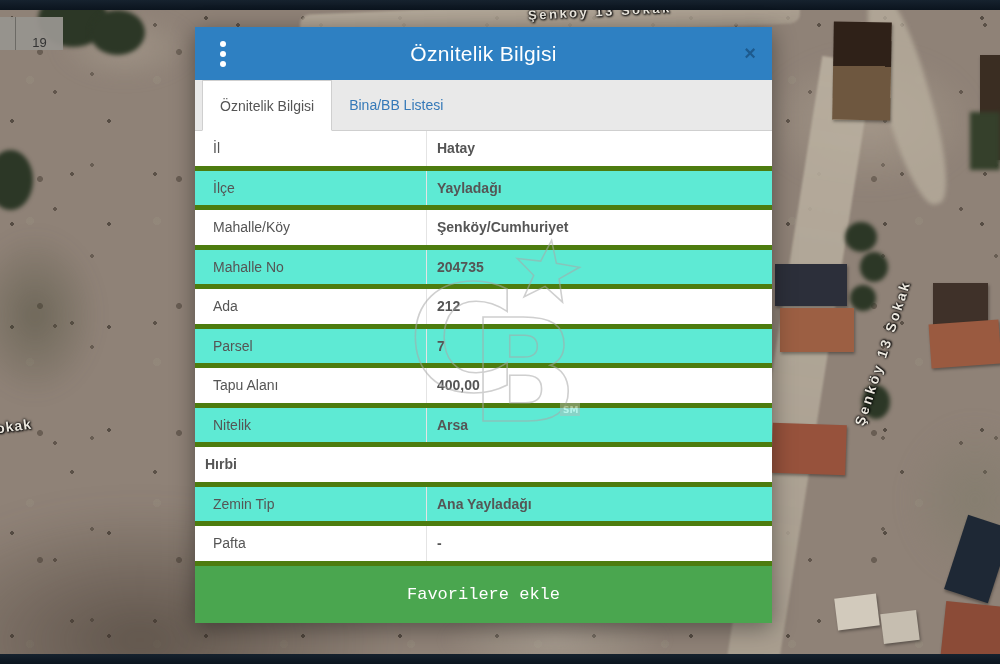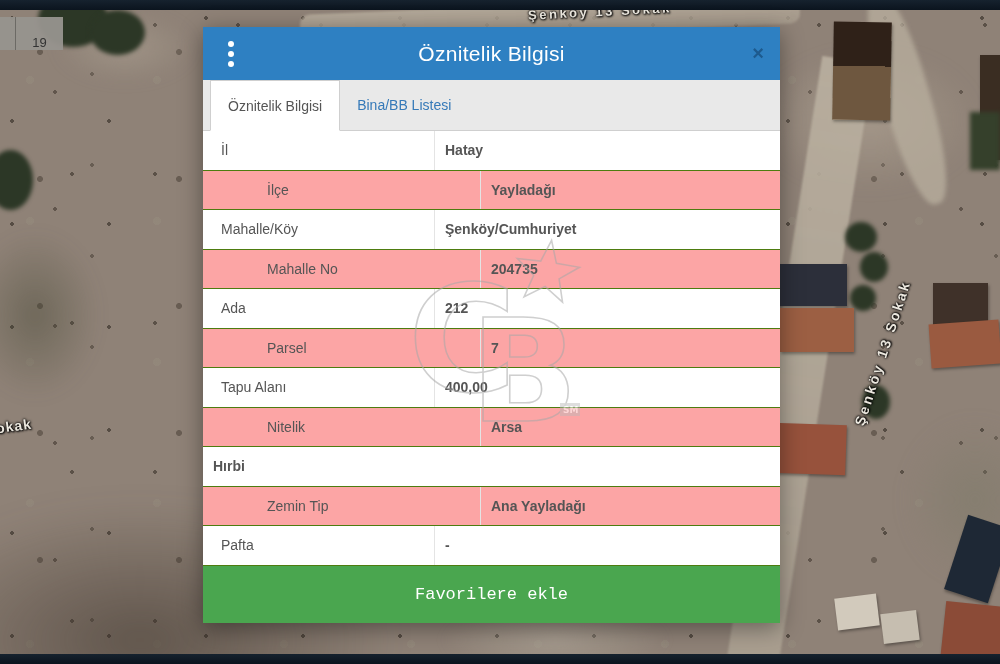--- a/index.html
+++ b/index.html
@@ -75,39 +75,39 @@
   .bar-bottom{top:654px;}
 
   
   .zoom-indicator{position:absolute;left:0;top:17px;width:63px;height:33px;z-index:5;
     background:rgba(151,148,142,.95);display:flex;align-items:flex-end;}
   .zoom-spacer{width:15px;height:100%;border-right:1px solid rgba(90,88,84,.7);}
   .zoom-value{flex:1;text-align:center;color:#333;font-size:13px;}
 
   
   .dialog{position:absolute;left:195px;top:27px;width:577px;z-index:10;
-          box-shadow:0 5px 22px rgba(0,0,0,.4);background:#fff;margin-left:8px;}
+          box-shadow:0 5px 22px rgba(0,0,0,.4);background:#fff;}
   .dlg-header{height:53px;background:#2e80c2;position:relative;display:flex;
               align-items:center;justify-content:center;}
   .dlg-title{color:#fff;font-size:21px;font-weight:500;letter-spacing:.3px;}
   .kebab{position:absolute;left:21px;top:14px;width:14px;height:26px;cursor:pointer;
          display:flex;flex-direction:column;justify-content:space-between;align-items:center;}
   .kebab i{width:6px;height:6px;border-radius:50%;background:#fff;display:block;}
   .dlg-close{position:absolute;right:16px;top:13px;color:#1d5a8e;font-size:20px;
              font-weight:bold;cursor:pointer;line-height:26px;}
   .tabs{height:50px;background:#e9e9e9;border-bottom:1px solid #cfcfcf;display:flex;
         align-items:stretch;padding-left:7px;}
   .tab{font-size:14px;display:flex;align-items:center;padding:0 17px;cursor:pointer;}
   .tab.active{background:#fff;border:1px solid #cfcfcf;border-bottom:1px solid #fff;
               margin-bottom:-1px;color:#555;}
   .tab.inactive{color:#3579b8;}
   .attr-table{background:#fff;}
-  .row{display:flex;height:39.5px;box-sizing:border-box;border-bottom:1px solid #4d7c0f;
+  .row{display:flex;height:39.5px;box-sizing:border-box;border-bottom:5px solid #4d7c0f;
        align-items:stretch;font-size:14px;color:#555;background:#fff;}
-  .row.alt{background:#fca5a5;padding-left:46px;}
+  .row.alt{background:#5eead4;}
   .cell-label{width:232px;box-sizing:border-box;padding-left:18px;
               border-right:1px solid #e4e4e4;display:flex;align-items:center;}
   .cell-value{flex:1;padding-left:10px;display:flex;align-items:center;font-weight:bold;}
   .fav-btn{display:flex;align-items:center;justify-content:center;width:100%;height:57px;
            background:#4aa64f;color:#fff;font-size:17px;border:none;cursor:pointer;
            font-family:Liberation Mono, monospace;}
 
   
   .watermark{position:absolute;left:412px;top:233px;width:180px;height:200px;z-index:20;
              opacity:.55;pointer-events:none;}

